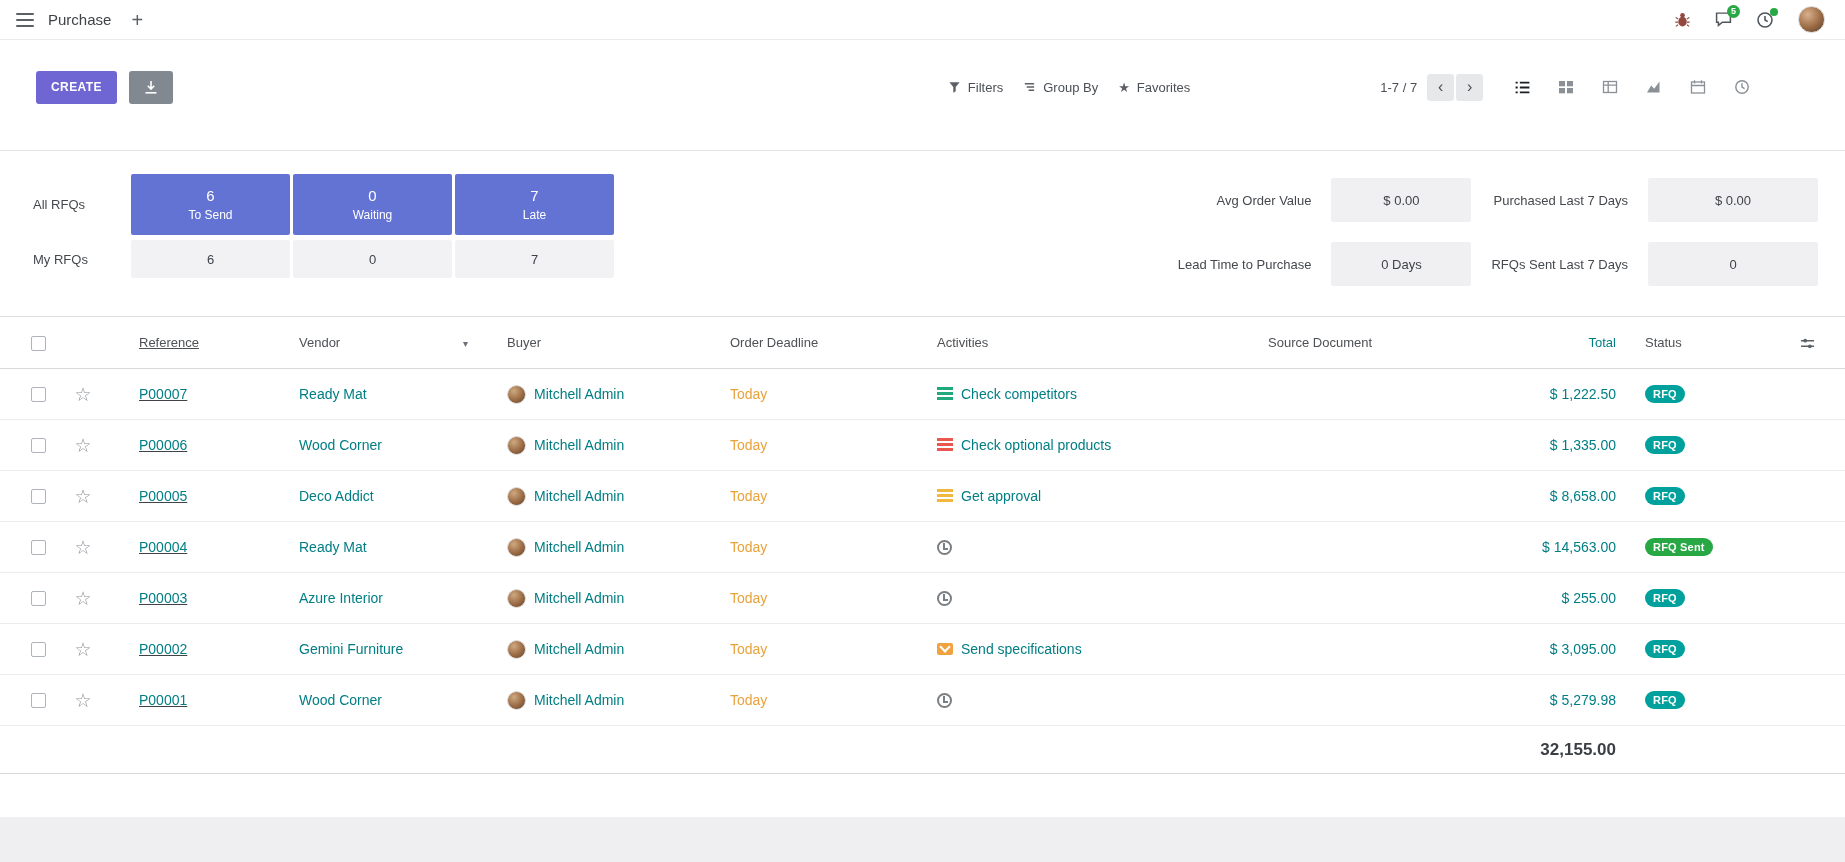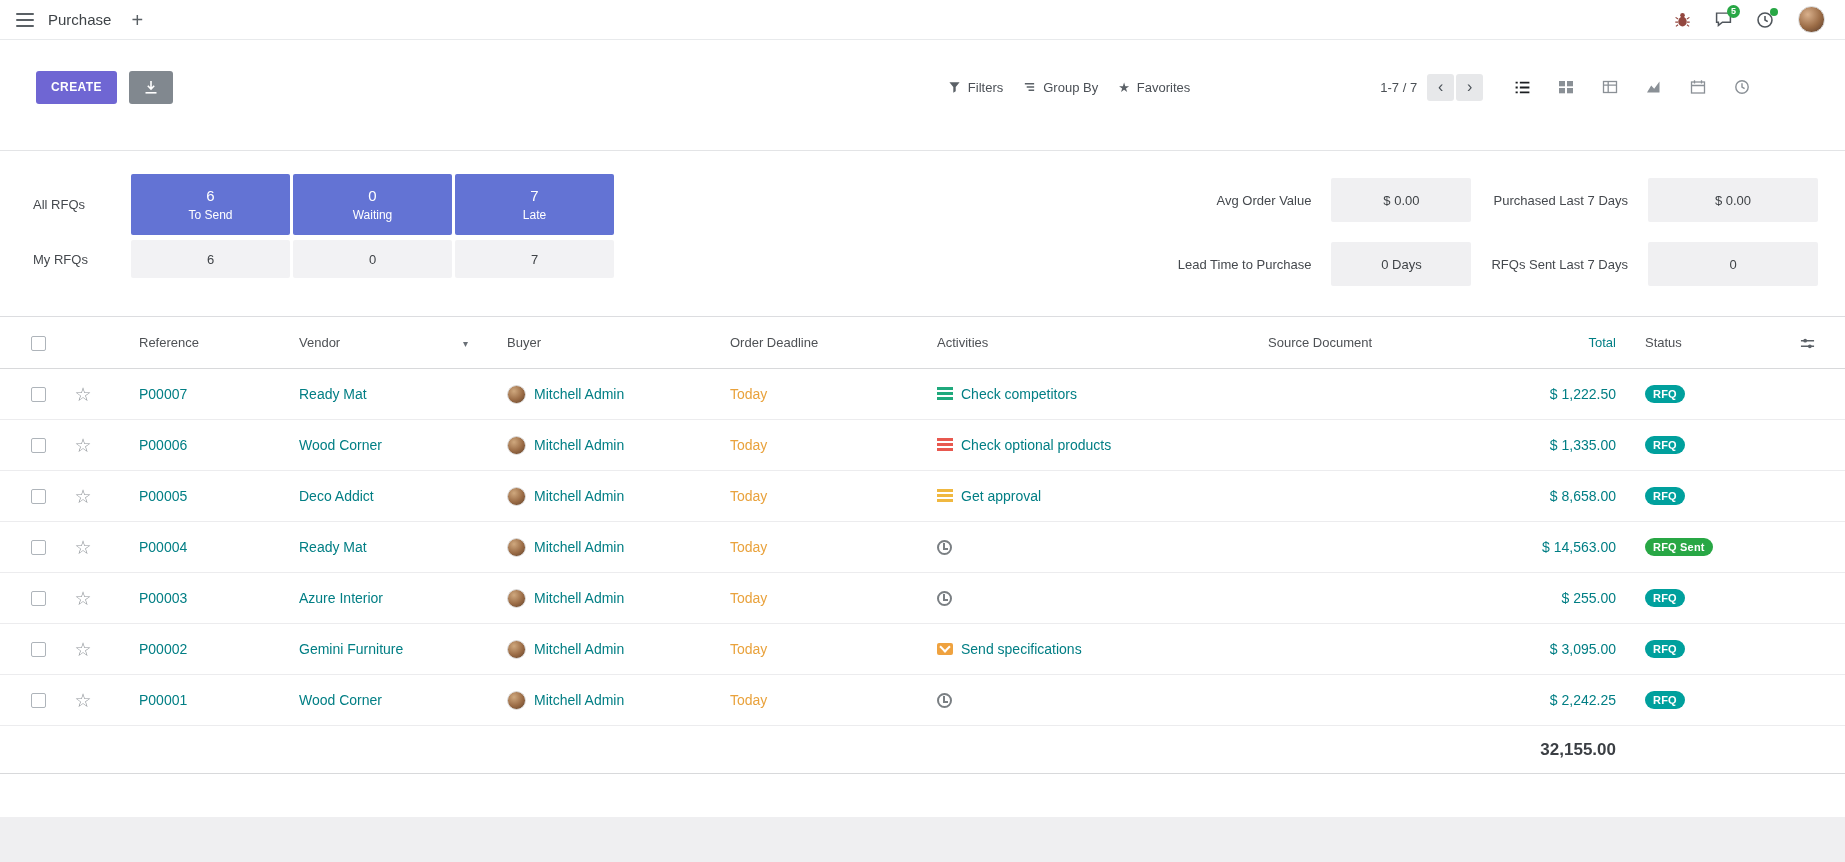--- a/index.html
+++ b/index.html
@@ -108,21 +108,21 @@
   table.list { width:1845px; table-layout:fixed; border-collapse:collapse; margin-top:30px; background:#fff; }
   thead th {
     font-size:13px; color:#4e5155; font-weight:500; text-align:left; height:52px;
     border-top:1px solid #dcdde0; border-bottom:1px solid #d8d9db; cursor:pointer; position:relative;
   }
   tbody td { height:51px; border-bottom:1px solid #ececee; font-size:14px; vertical-align:middle; }
   tfoot td { height:48px; border-bottom:1px solid #d8d9db; font-size:17px; }
 
   .c-check { padding-left:31px; }
   .c-star { text-align:center; }
-  .c-ref { padding-left:33px; }
+  .c-ref { padding-left:33px;text-decoration:underline; }
   .c-total { text-align:right; padding-right:12px; }
   .c-status { padding-left:17px; }
   .c-gear { text-align:center; }
 
   input[type="checkbox"] {
     appearance:none; -webkit-appearance:none; width:15px; height:15px;
     border:1px solid #aeb4ba; border-radius:2px; background:#fff; margin:0; cursor:pointer; vertical-align:middle;
   }
   .star { font-size:19px; color:#8d9297; cursor:pointer; line-height:1; }
   .tlink { color:#017e84; text-decoration:none; cursor:pointer; }
@@ -438,21 +438,21 @@
       </tr>
       <tr>
         <td class="c-check"><input type="checkbox" style=""></td>
         <td class="c-star"><span class="star">☆</span></td>
         <td class="c-ref"><a class="tlink">P00001</a></td>
         <td><a class="tlink">Wood Corner</a></td>
         <td><span class="avatar-sm"></span><a class="tlink">Mitchell Admin</a></td>
         <td><span class="today">Today</span></td>
         <td><span class="act-icon" data-icon="clock-icon"></span><a class="act-label"></a></td>
         <td></td>
-        <td class="c-total">$ 2,242.25</td>
+        <td class="c-total">$ 5,279.98</td>
         <td class="c-status"><span class="badge" data-status="rfq">RFQ</span></td>
         <td class="c-gear"></td>
       </tr>
     </tbody>
     <tfoot>
       <tr>
         <td class="c-check"></td>
           <td></td>
           <td></td>
           <td></td>

